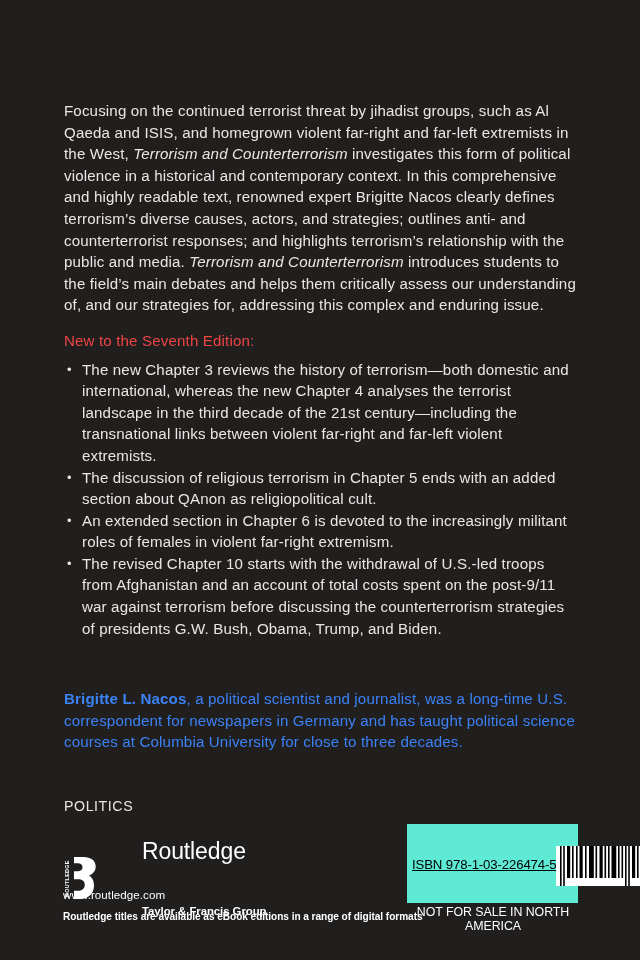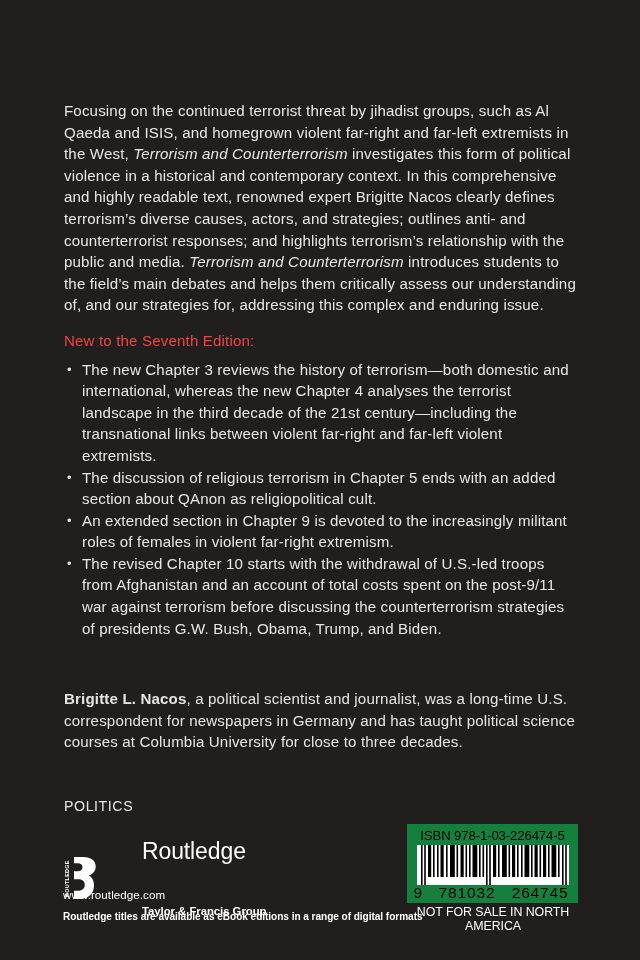--- a/index.html
+++ b/index.html
@@ -69,21 +69,21 @@
     font-size: 13px;
     line-height: 21.6px;
     color: #e9e7e5;
   }
 
   .author {
     position: absolute;
     left: 64px;
     top: 688px;
     width: 512px;
-    color: #e5e5e5;
+    color: #3b82f6;
     font-size: 15.1px;
     line-height: 21.6px;
     letter-spacing: 0.01em;
     margin: 0;
   }
   .author b { font-weight: bold; }
 
   
   .subject {
     position: absolute;
@@ -173,26 +173,27 @@
     letter-spacing: 0.01em;
   }
   .informa b { font-weight: bold; }
 
   .isbn-box {
     position: absolute;
     left: 407px;
     top: 824px;
     width: 171px;
     height: 79px;
-    background: #15803d;
+    background: #5eead4;
     box-sizing: border-box;
     padding: 4px 5px 2px 5px;
     display: flex;
-    flex-direction: column;
+    flex-direction: row;
     align-items: center;
+    text-decoration: underline;
   }
   .isbn-text {
     color: #000000;
     font-size: 13.2px;
     line-height: 15px;
     letter-spacing: -0.01em;
     white-space: nowrap;
   }
   .barcode-wrap {
     margin-top: 2px;
@@ -232,21 +233,21 @@
 
   <div class="content">
 
     <p class="blurb"><span>Focusing on the continued terrorist threat by jihadist groups, such as Al Qaeda and ISIS, and homegrown violent far-right and far-left extremists in the West, </span><em>Terrorism and Counterterrorism</em><span> investigates this form of political violence in a historical and contemporary context. In this comprehensive and highly readable text, renowned expert Brigitte Nacos clearly defines terrorism’s diverse causes, actors, and strategies; outlines anti- and counterterrorist responses; and highlights terrorism’s relationship with the public and media. </span><em>Terrorism and Counterterrorism</em><span> introduces students to the field’s main debates and helps them critically assess our understanding of, and our strategies for, addressing this complex and enduring issue.</span></p>
 
     <p class="new-head">New to the Seventh Edition:</p>
 
     <ul class="bullets">
       <li>The new Chapter 3 reviews the history of terrorism—both domestic and international, whereas the new Chapter 4 analyses the terrorist landscape in the third decade of the 21st century—including the transnational links between violent far-right and far-left violent extremists.</li>
       <li>The discussion of religious terrorism in Chapter 5 ends with an added section about QAnon as religiopolitical cult.</li>
-      <li>An extended section in Chapter 9 is devoted to the increasingly militant roles of females in violent far-right extremism.</li>
+      <li>An extended section in Chapter 6 is devoted to the increasingly militant roles of females in violent far-right extremism.</li>
       <li>The revised Chapter 10 starts with the withdrawal of U.S.-led troops from Afghanistan and an account of total costs spent on the post-9/11 war against terrorism before discussing the counterterrorism strategies of presidents G.W. Bush, Obama, Trump, and Biden.</li>
     </ul>
   </div>
 
   <p class="author"><b>Brigitte L. Nacos</b><span>, a political scientist and journalist, was a long-time U.S. correspondent for newspapers in Germany and has taught political science courses at Columbia University for close to three decades.</span></p>
 
   <div class="subject">POLITICS</div>
 
   <div class="logo-block">
     <div class="logo-mark">

